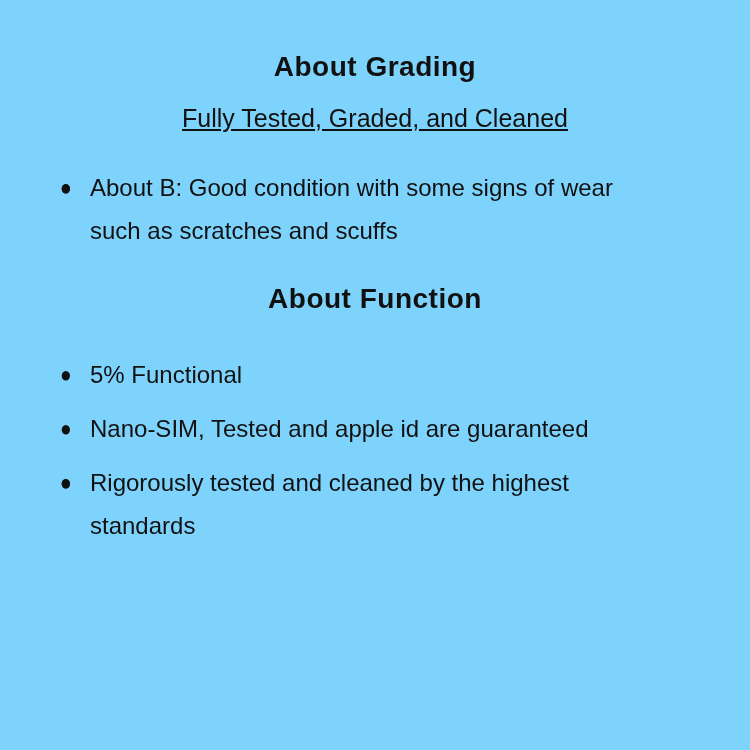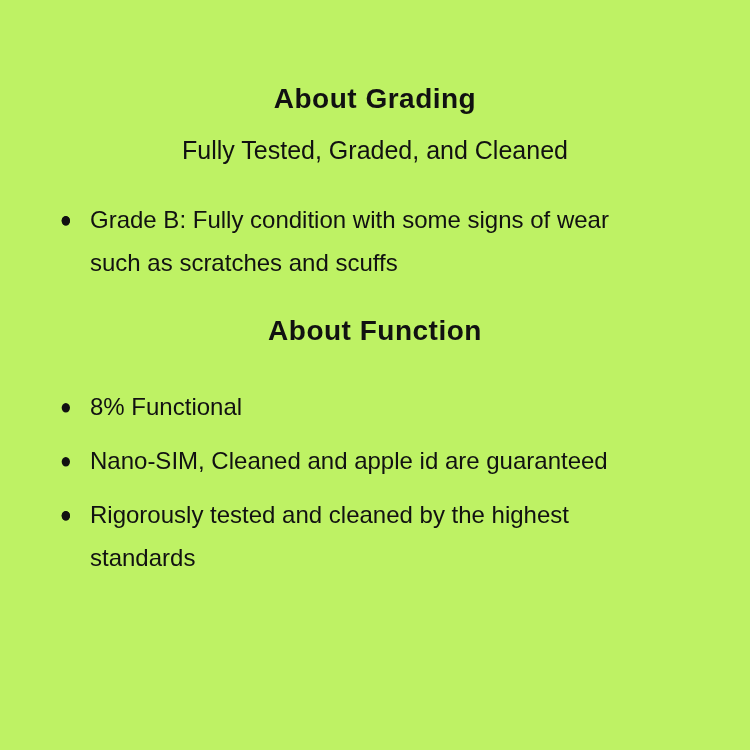--- a/index.html
+++ b/index.html
@@ -4,41 +4,42 @@
 <style>
   html, body {
     margin: 0;
     padding: 0;
     background: #ffffff;
   }
   .page {
     position: relative;
     width: 750px;
     height: 750px;
-    background: #bef264;
+    background: #7dd3fc;
     color: #111111;
     font-family: "Liberation Sans", sans-serif;
     box-sizing: border-box;
-    padding-top: 84px;
+    padding-top: 52px;
     overflow: hidden;
   }
   .section-title {
     margin: 0;
     font-size: 28px;
     font-weight: bold;
     text-align: center;
     letter-spacing: 0.5px;
     line-height: 1.1;
   }
   .subtitle {
     margin: 20px 0 0 0;
     font-size: 25px;
     font-weight: normal;
     text-align: center;
     line-height: 1.2;
+    text-decoration: underline;
   }
   .bullet-list {
     list-style: none;
     margin: 0;
     padding: 0 40px 0 60px;
   }
   .bullet-list.grading {
     margin-top: 33px;
   }
   .bullet-list.function {
@@ -75,34 +76,34 @@
   <h1 class="section-title">About Grading</h1>
 
   <p class="subtitle">Fully Tested, Graded, and Cleaned</p>
 
   <ul class="bullet-list grading">
     <li class="bullet-item">
       <span class="bullet-glyph">●</span>
     </li>
     <li class="bullet-item">
       <span class="bullet-glyph">●</span>
-      <span>Grade B: Fully condition with some signs of wear such as scratches and scuffs</span>
+      <span>About B: Good condition with some signs of wear such as scratches and scuffs</span>
     </li>
   </ul>
 
   <h1 class="section-title heading-function">About Function</h1>
 
   <ul class="bullet-list function">
     <li class="bullet-item">
       <span class="bullet-glyph">●</span>
-      <span>8% Functional</span>
+      <span>5% Functional</span>
     </li>
     <li class="bullet-item">
       <span class="bullet-glyph">●</span>
-      <span>Nano-SIM, Cleaned and apple id are guaranteed</span>
+      <span>Nano-SIM, Tested and apple id are guaranteed</span>
     </li>
     <li class="bullet-item">
       <span class="bullet-glyph">●</span>
     </li>
     <li class="bullet-item">
       <span class="bullet-glyph">●</span>
       <span>Rigorously tested and cleaned by the highest standards</span>
     </li>
   </ul>
 

